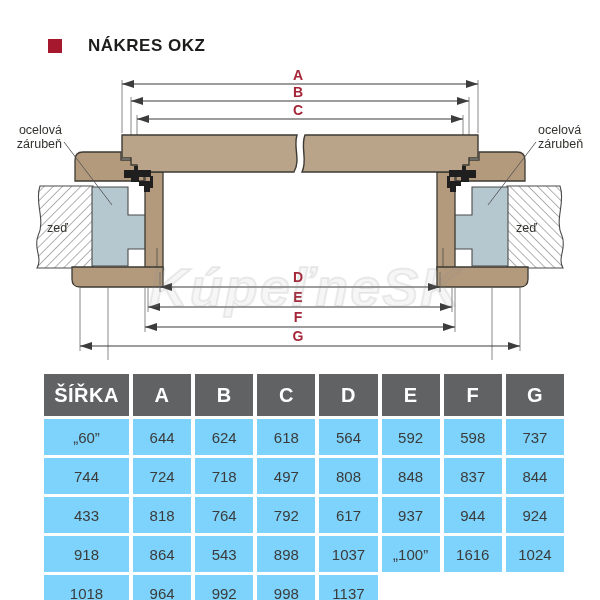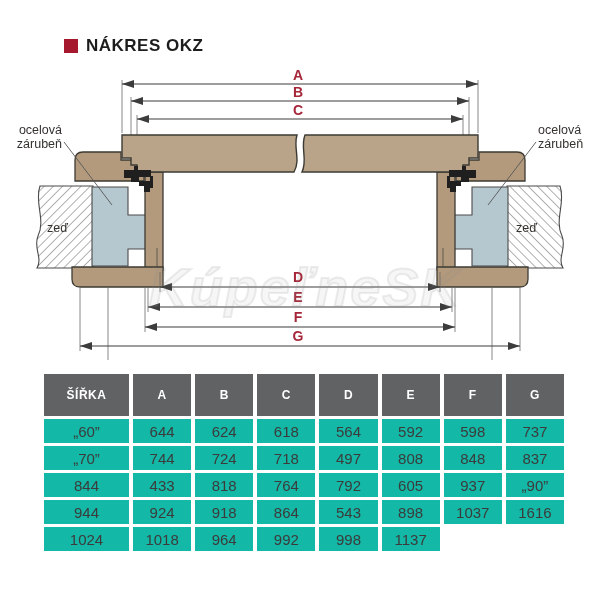--- a/index.html
+++ b/index.html
@@ -1,34 +1,34 @@
 <!DOCTYPE html>
 <html><head>
 <meta charset="utf-8">
 <style>
   html,body{margin:0;padding:0;background:#fff;}
   .page{position:relative;width:600px;height:600px;background:#ffffff;overflow:hidden;
         font-family:"Liberation Sans",sans-serif;}
   
-  .title-row{position:absolute;left:64px;top:36px;display:flex;align-items:center;gap:8px;}
+  .title-row{position:absolute;left:48px;top:36px;display:flex;align-items:center;gap:26px;}
   .title-bullet{width:14px;height:14px;background:#a5182e;}
   .title-text{font-size:17px;font-weight:800;color:#1d1d1b;letter-spacing:0.5px;}
   
   .drawing{position:absolute;left:0;top:58px;}
   
   .watermark{position:absolute;left:45px;top:256px;width:520px;text-align:center;
              font-size:54px;font-weight:700;font-style:italic;letter-spacing:2px;
              color:rgba(130,130,130,0.07);-webkit-text-stroke:2px rgba(140,140,140,0.16);
              pointer-events:none;white-space:nowrap;}
   
   .size-table{position:absolute;left:44px;top:374px;width:520px;display:grid;
               grid-template-columns:85px repeat(7,1fr);gap:3px 4px;}
-  .th{background:#606264;color:#ffffff;font-weight:700;font-size:12px;height:42px;
+  .th{background:#606264;color:#ffffff;font-weight:700;font-size:20px;height:42px;
       display:flex;align-items:center;justify-content:center;letter-spacing:0.5px;}
-  .td{background:#14b8a6;color:#3b3b3b;font-size:15px;height:24px;
+  .td{background:#7dd3fc;color:#3b3b3b;font-size:15px;height:36px;
       display:flex;align-items:center;justify-content:center;}
   text{font-family:"Liberation Sans",sans-serif;}
   .dimletter{font-size:14px;font-weight:700;fill:#a62639;}
   .anno{font-size:12.5px;fill:#33322e;}
 </style>
 </head>
 <body>
 
 <div class="page">
 
@@ -131,46 +131,45 @@
 
     <div class="td">„60”</div>
     <div class="td">644</div>
     <div class="td">624</div>
     <div class="td">618</div>
     <div class="td">564</div>
     <div class="td">592</div>
     <div class="td">598</div>
     <div class="td">737</div>
 
-    <div class="td">„70”</div>
     <div class="td">744</div>
     <div class="td">724</div>
     <div class="td">718</div>
     <div class="td">497</div>
     <div class="td">808</div>
     <div class="td">848</div>
     <div class="td">837</div>
 
     <div class="td">844</div>
     <div class="td">433</div>
     <div class="td">818</div>
     <div class="td">764</div>
     <div class="td">792</div>
-    <div class="td">605</div>
+    <div class="td">617</div>
     <div class="td">937</div>
 
-    <div class="td">„90”</div>
     <div class="td">944</div>
     <div class="td">924</div>
     <div class="td">918</div>
     <div class="td">864</div>
     <div class="td">543</div>
     <div class="td">898</div>
     <div class="td">1037</div>
 
+    <div class="td">„100”</div>
     <div class="td">1616</div>
     <div class="td">1024</div>
     <div class="td">1018</div>
     <div class="td">964</div>
     <div class="td">992</div>
     <div class="td">998</div>
     <div class="td">1137</div>
   </div>
 
 </div>

